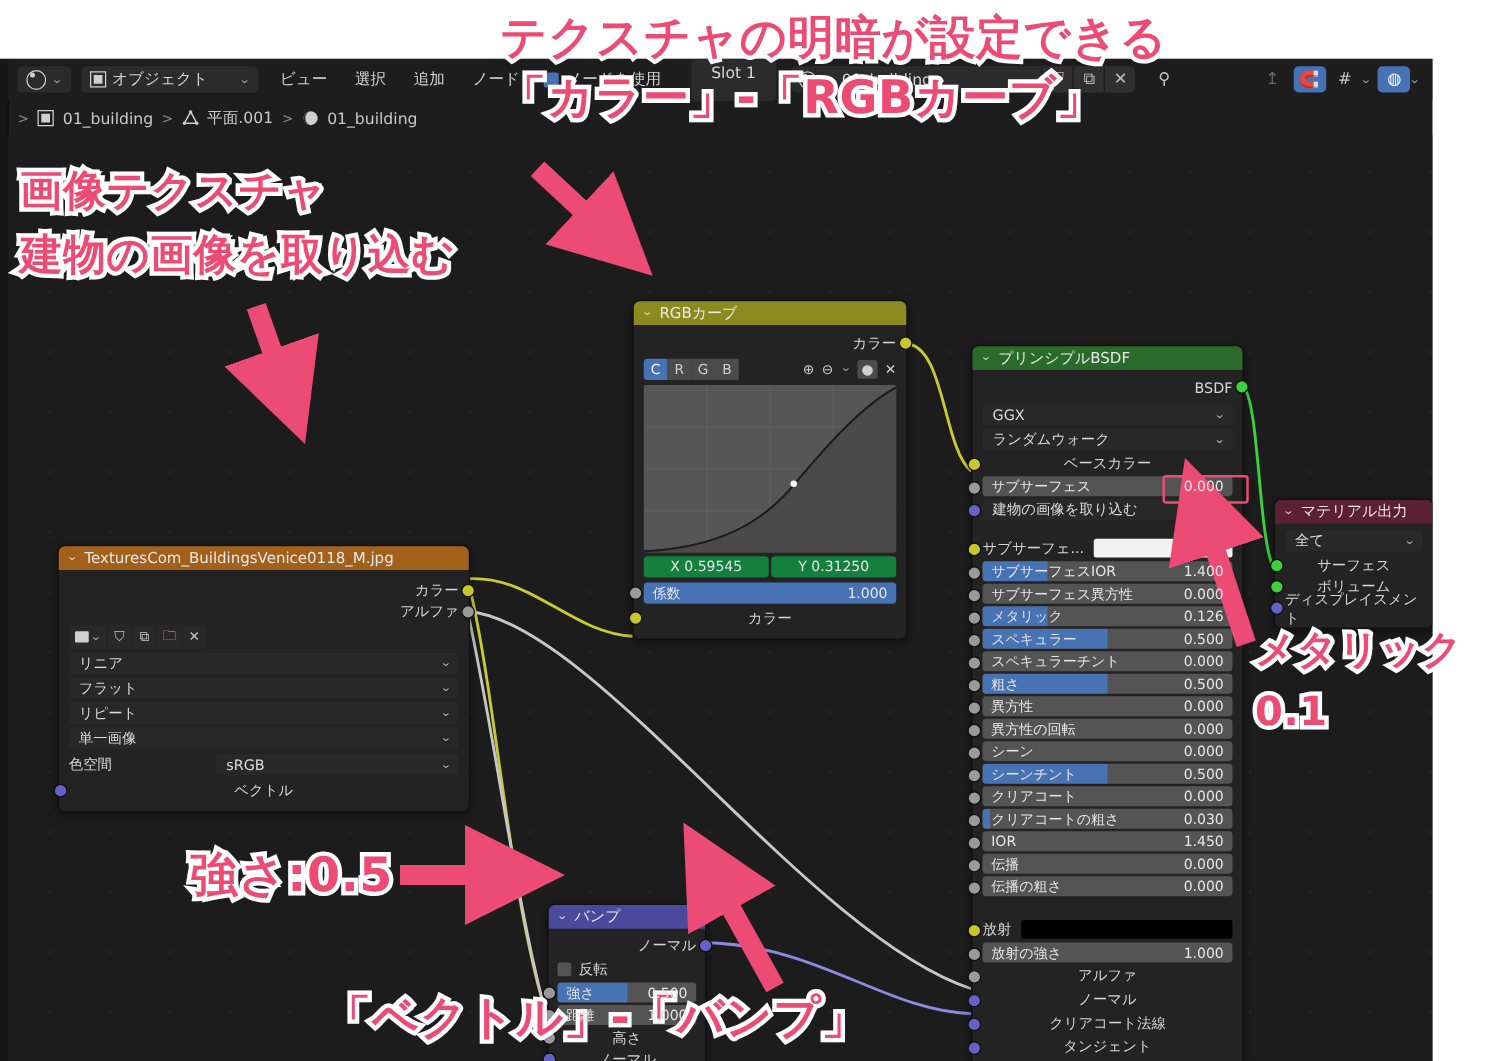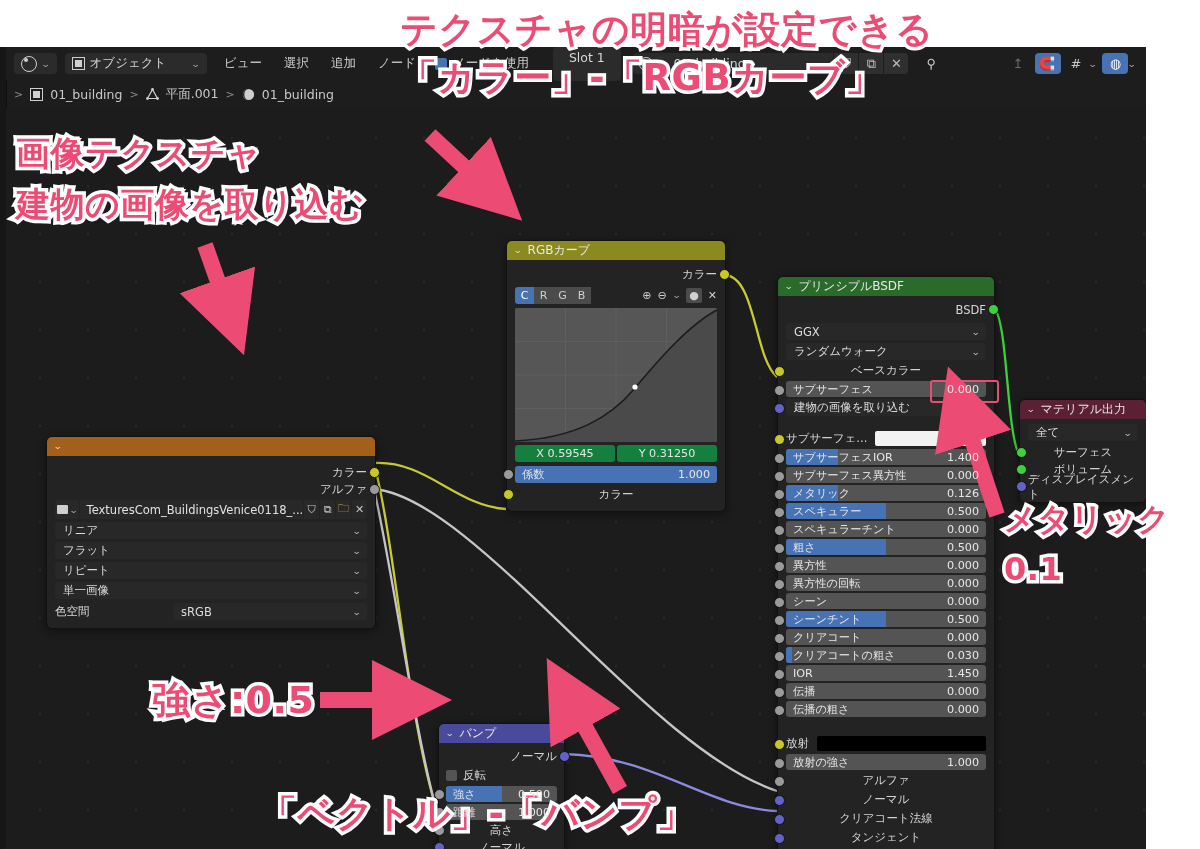--- a/index.html
+++ b/index.html
@@ -211,36 +211,36 @@
         <path d="M368,381 C388,470 408,620 430,700" stroke="#c6c6c6" stroke-width="2.3" fill="none"></path>
 
         <path d="M557,646 C650,648 700,700 771,703" stroke="#8a8ae0" stroke-width="2.3" fill="none"></path>
 
         <path d="M988,200 C1002,214 1000,320 1013,347" stroke="#3dd13d" stroke-width="2.3" fill="none"></path>
       </svg>
 
       <div class="node" id="n-tex">
         <div class="nhdr">
           <span class="v">⌄</span>
+          <span>TexturesCom_BuildingsVenice0118_M.jpg</span>
         </div>
         <div class="nbody" style="padding-top:8px;">
           <div class="row outrow">
             <span>カラー</span>
             <span class="sock r s-yellow"></span>
           </div>
           <div class="row outrow">
             <span>アルファ</span>
             <span class="sock r s-gray"></span>
           </div>
           <div class="imgrow">
             <span class="imgsel">
               <span class="ph"></span>
               <span class="chev">⌄</span>
             </span>
-            <span class="imgname">TexturesCom_BuildingsVenice0118_...</span>
             <span class="imgbtn">⛉</span>
             <span class="imgbtn">⧉</span>
             <span class="imgbtn" style="color:#e0b05a">🗀</span>
             <span class="imgbtn last">✕</span>
           </div>
           <div class="dropdown ddfull">
             <span>リニア</span>
             <span class="v">⌄</span>
           </div>
           <div class="dropdown ddfull">
@@ -254,20 +254,24 @@
           <div class="dropdown ddfull">
             <span>単一画像</span>
             <span class="v">⌄</span>
           </div>
           <div style="display:flex;align-items:center;margin-top:4px;">
             <span style="font-size:11.5px;color:#d6d6d6;width:118px">色空間</span>
             <span class="dropdown" style="flex:1">
               <span>sRGB</span>
               <span class="v">⌄</span>
             </span>
+          </div>
+          <div class="row inrow" style="margin-top:4px">
+            <span class="sock l s-purple"></span>
+            <span>ベクトル</span>
           </div>
         </div>
       </div>
 
       <div class="node" id="n-rgb">
         <div class="nhdr">
           <span class="v">⌄</span>
           <span>RGBカーブ</span>
         </div>
         <div class="nbody" style="padding-top:6px;">

